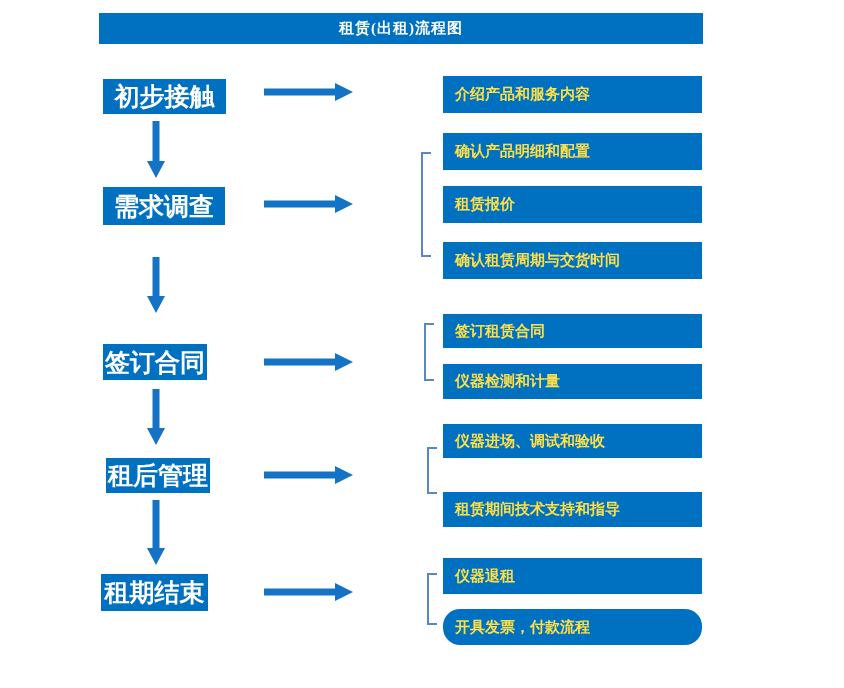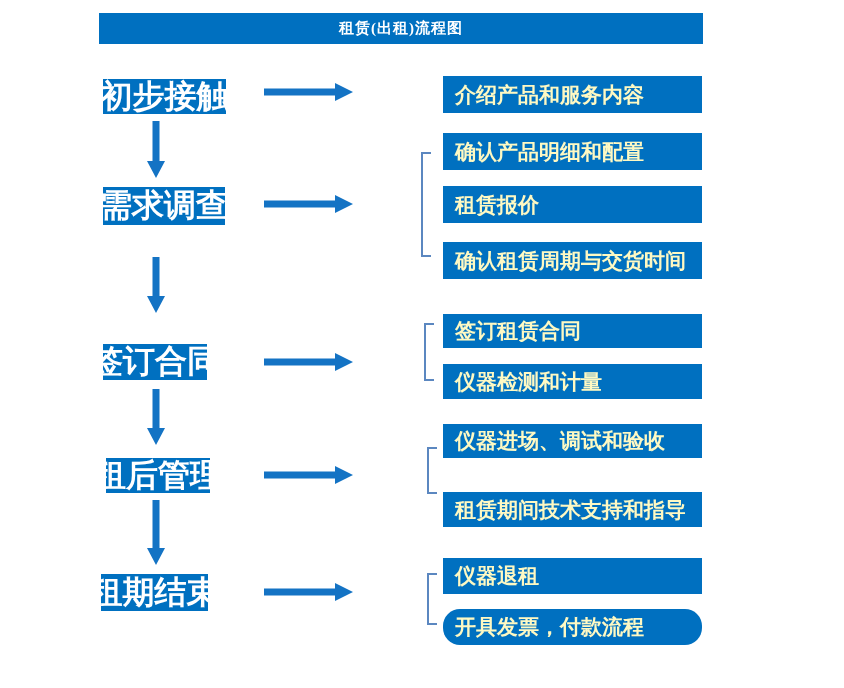--- a/index.html
+++ b/index.html
@@ -17,27 +17,27 @@
   }
   .title-bar{
     position:absolute;left:99px;top:13px;width:604px;height:31px;
     background:var(--primary);
     color:#ffffff;font-weight:bold;font-size:15px;
     display:flex;align-items:center;justify-content:center;
     letter-spacing:1px;
   }
   .step-box{
     position:absolute;background:var(--primary);
-    color:#ffffff;font-weight:bold;font-size:32px;
+    color:#ffffff;font-weight:bold;font-size:25px;
     display:flex;align-items:center;justify-content:center;
     white-space:nowrap;
   }
   .detail-box{
     position:absolute;left:443px;width:259px;background:var(--primary);
-    color:#fef9c3;font-weight:bold;font-size:21px;
+    color:#fde047;font-weight:bold;font-size:15px;
     display:flex;align-items:center;
     padding-left:12px;box-sizing:border-box;
     white-space:nowrap;
   }
   .arr{position:absolute;display:block;}
   .bracket{
     position:absolute;width:10px;
     border-left:2px solid var(--bracket);
     border-top:2px solid var(--bracket);
     border-bottom:2px solid var(--bracket);

